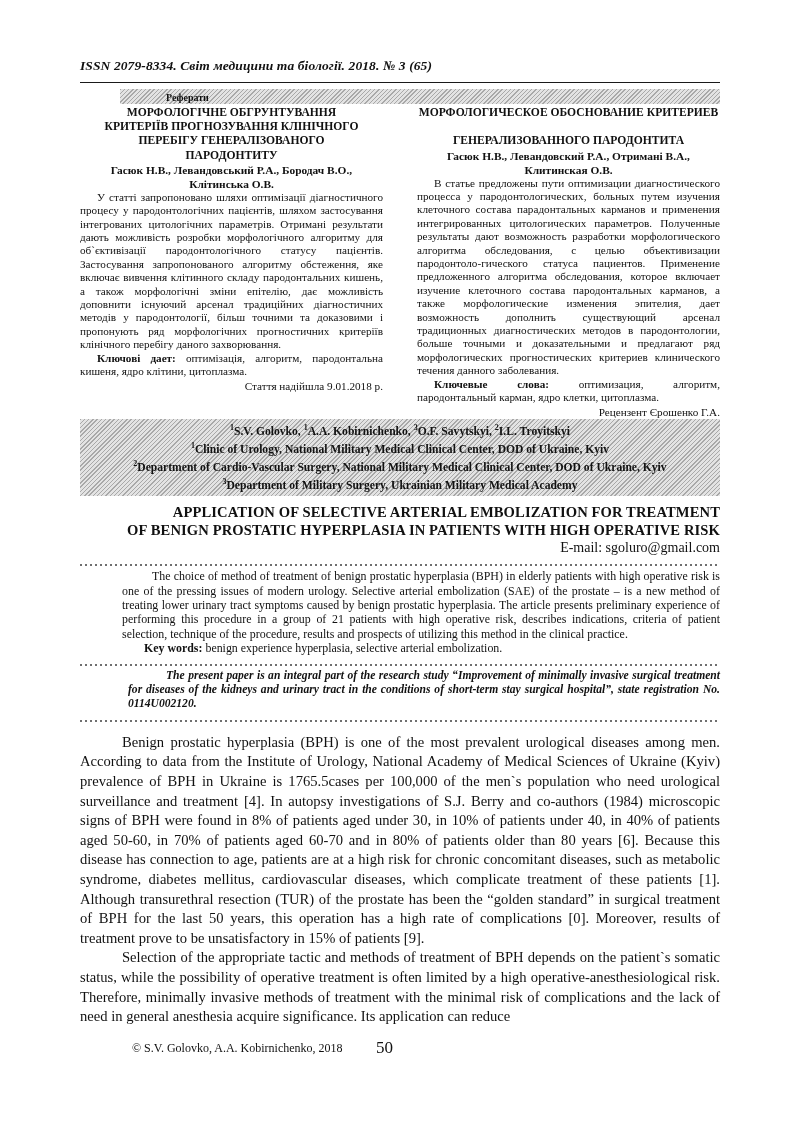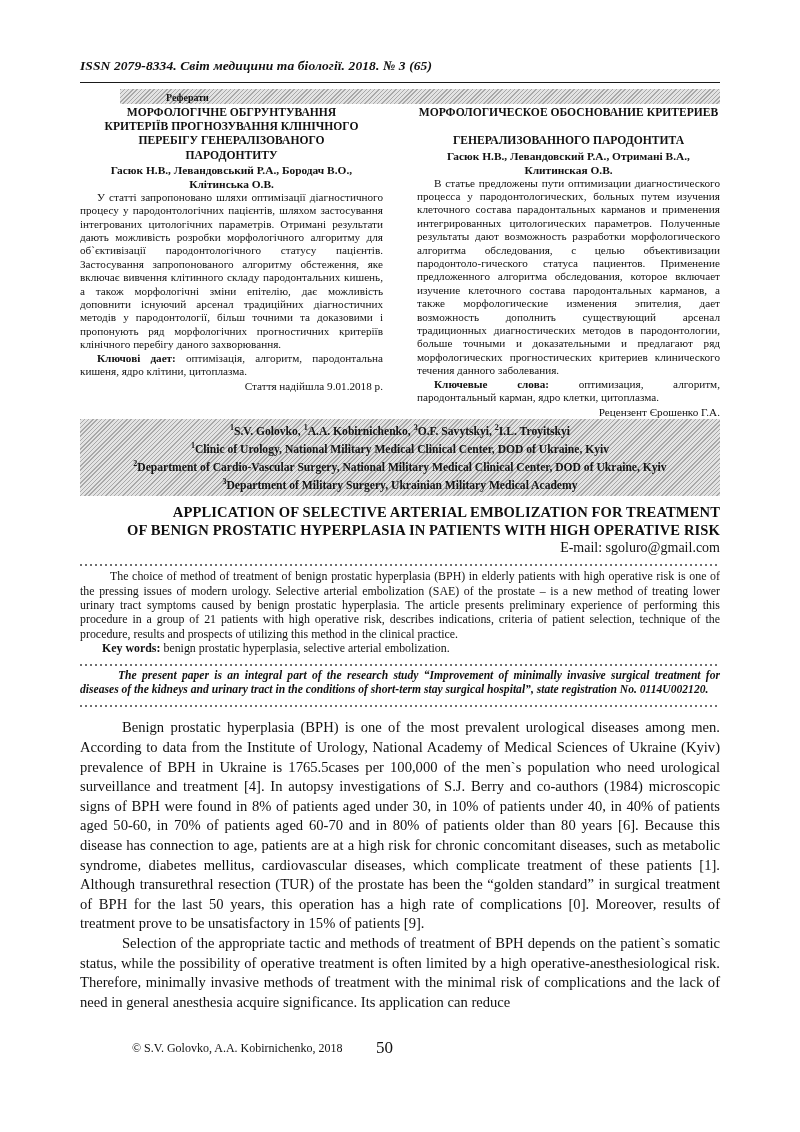--- a/index.html
+++ b/index.html
@@ -136,31 +136,33 @@
     background-position: 0 1px;
     background-repeat: repeat-x;
     background-size: 5px 1.6px;
   }
 
   
   .abstract {
     font-size: 11.9px;
     line-height: 14.4px;
     text-align: justify;
+    margin-left: 42px;
   }
   .abstract p { margin: 0; text-indent: 30px; }
   .abstract p.kwline { text-indent: 22px; }
 
   
   .funding {
     font-style: italic;
     font-weight: bold;
     font-size: 11.6px;
     line-height: 14.4px;
     text-align: justify;
+    margin-left: 48px;
   }
   .funding p { margin: 0; text-indent: 38px; }
 
   
   .body {
     font-size: 14.6px;
     line-height: 19.6px;
     text-align: justify;
     margin-top: 10px;
   }
@@ -248,21 +250,21 @@
     <span>APPLICATION OF SELECTIVE ARTERIAL EMBOLIZATION FOR TREATMENT</span><br>
     <span>OF BENIGN PROSTATIC HYPERPLASIA IN PATIENTS WITH HIGH OPERATIVE RISK</span>
   </div>
   <div class="email">E-mail: sgoluro@gmail.com</div>
 
   <div class="dots"></div>
 
   <div class="abstract">
     <p>The choice of method of treatment of benign prostatic hyperplasia (BPH) in elderly patients with high operative risk is one of the pressing issues of modern urology. Selective arterial embolization (SAE) of the prostate – is a new method of treating lower urinary tract symptoms caused by benign prostatic hyperplasia. The article presents preliminary experience of performing this procedure in a group of 21 patients with high operative risk, describes indications, criteria of patient selection, technique of the procedure, results and prospects of utilizing this method in the clinical practice.</p>
     <p class="kwline">
-      <span class="kw">Key words:</span><span> benign prostatic hyperplasia, selective arterial embolization.</span>
+      <span class="kw">Key words:</span><span> benign experience hyperplasia, selective arterial embolization.</span>
     </p>
   </div>
 
   <div class="dots"></div>
 
   <div class="funding">
     <p>The present paper is an integral part of the research study “Improvement of minimally invasive surgical treatment for diseases of the kidneys and urinary tract in the conditions of short-term stay surgical hospital”, state registration No. 0114U002120.</p>
   </div>
 
   <div class="dots"></div>

